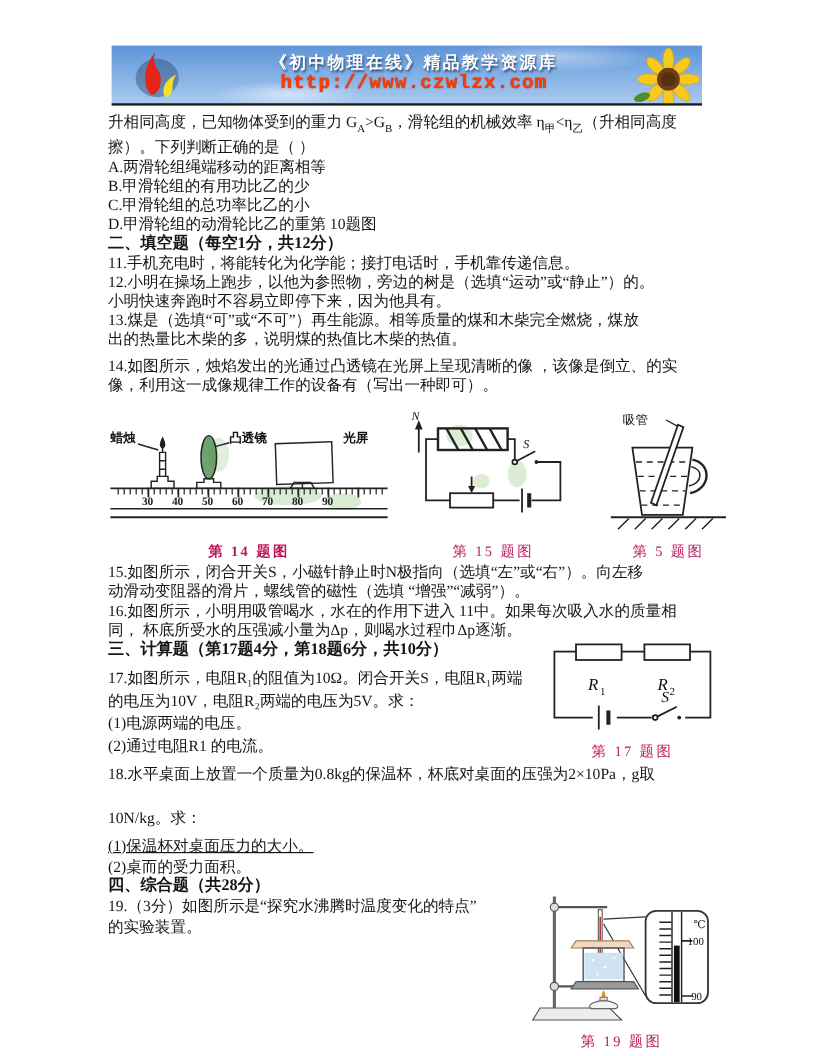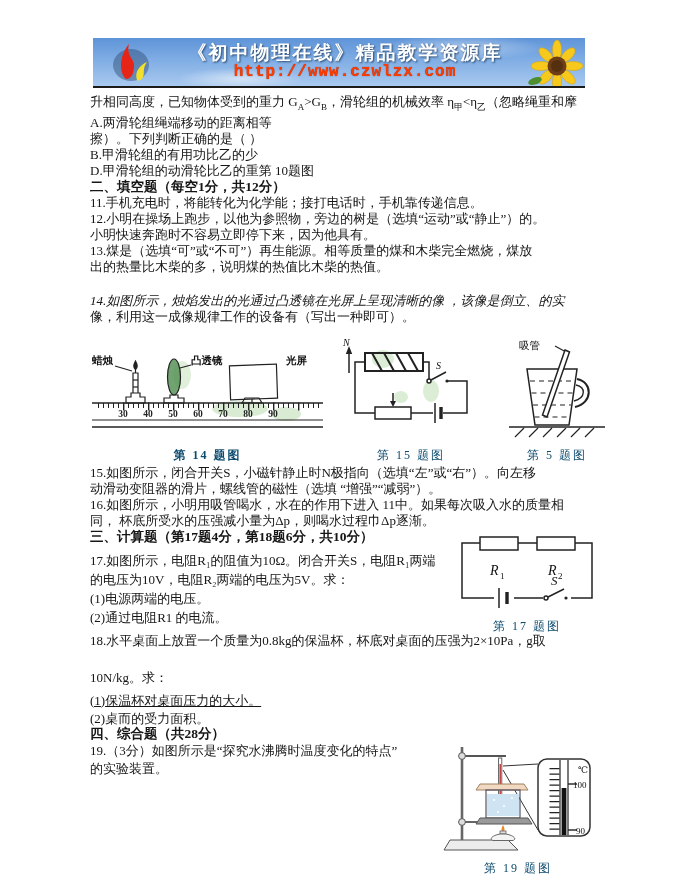--- a/index.html
+++ b/index.html
@@ -7,33 +7,33 @@
         font-family:"Liberation Serif","DejaVu Serif",serif;color:#151515;}
   
   .banner{position:absolute;left:93px;top:38px;width:492px;height:48px;
     display:flex;align-items:center;border-bottom:2px solid #1b1b1b;
     background:
       radial-gradient(90px 16px at 30% 85%, rgba(255,255,255,.55), rgba(255,255,255,0) 70%),
       radial-gradient(120px 18px at 75% 20%, rgba(255,255,255,.45), rgba(255,255,255,0) 70%),
       linear-gradient(180deg,#5e94d8 0%,#7fade4 45%,#a9c9ef 100%);
     overflow:hidden;}
   .banner-center{flex:1;text-align:center;line-height:1.1;}
-  .banner-title{color:#ffffff;font-weight:bold;font-size:19px;letter-spacing:2px;
+  .banner-title{color:#ffffff;font-weight:bold;font-size:14px;letter-spacing:2px;
     text-shadow:1px 1px 2px #27476e;}
   .banner-url{color:#ff3b00;font-weight:bold;font-size:16px;letter-spacing:1px;
     font-family:"Liberation Mono","DejaVu Sans Mono",monospace;text-shadow:0 0 1px #7c1c00;}
   
   .content{position:absolute;left:90px;top:94px;width:505px;font-size:13px;line-height:16px;}
   .ln{white-space:nowrap;}
   .hdr{font-weight:bold;font-size:13.5px;}
   sub{font-size:9px;}
-  .mt10{margin-top:18px;font-style:italic;}
+  .mt10{margin-top:6px;}
   .figrow{display:flex;align-items:flex-end;margin-top:12px;margin-bottom:2px;}
   .figblock{text-align:center;}
-  .figcap{font-size:12px;color:#0c4a6e;letter-spacing:2px;margin-top:2px;}
+  .figcap{font-size:12px;color:#be185d;letter-spacing:2px;margin-top:2px;}
   .f14{width:235px;font-weight:bold;}
   .f15{width:140px;margin-left:16px;}
   .f16{width:104px;margin-left:24px;}
   .q17line{line-height:19px;max-width:365px;}
   .q18a{line-height:27px;}
   .q18{line-height:27px;margin-top:10px;}
   .q18c{line-height:20px;text-decoration:underline;}
   .q18d{line-height:15px;}
   .hdr4{line-height:16px;}
   .q19{line-height:18px;max-width:350px;white-space:normal;}
@@ -69,24 +69,25 @@
         <ellipse cx="41" cy="39" rx="4.5" ry="9" transform="rotate(-45 41 39)"></ellipse>
       </g>
       <circle cx="30" cy="28" r="9.5" fill="#6e3f16"></circle>
       <circle cx="30" cy="28" r="6" fill="#55300f"></circle>
       <ellipse cx="8" cy="43" rx="7" ry="3.5" fill="#4d8f2f" transform="rotate(-20 8 43)"></ellipse>
     </svg>
   </div>
 
   <div class="content">
 
-    <div class="ln"><span>升相同高度，已知物体受到的重力 G</span><sub>A</sub><span>&gt;G</span><sub>B</sub><span>，滑轮组的机械效率 η</span><sub>甲</sub><span>&lt;η</span><sub>乙</sub><span>（忽略绳重和摩</span></div>
+    <div class="ln"><span>升相同高度，已知物体受到的重力 G</span><sub>A</sub><span>&gt;G</span><sub>B</sub><span>，滑轮组的机械效率 η</span><sub>甲</sub><span>&lt;η</span><sub>乙</sub><span>（升相同高度</span></div>
+    <div class="ln">擦）。下列判断正确的是（ ）</div>
     <div class="ln">A.两滑轮组绳端移动的距离相等</div>
-    <div class="ln">擦）。下列判断正确的是（ ）</div>
     <div class="ln">B.甲滑轮组的有用功比乙的少</div>
+    <div class="ln">C.甲滑轮组的总功率比乙的小</div>
     <div class="ln">D.甲滑轮组的动滑轮比乙的重第 10题图</div>
 
     <div class="ln hdr">二、填空题（每空1分，共12分）</div>
     <div class="ln">11.手机充电时，将能转化为化学能；接打电话时，手机靠传递信息。</div>
     <div class="ln">12.小明在操场上跑步，以他为参照物，旁边的树是（选填“运动”或“静止”）的。</div>
     <div class="ln">小明快速奔跑时不容易立即停下来，因为他具有。</div>
     <div class="ln">13.煤是（选填“可”或“不可”）再生能源。相等质量的煤和木柴完全燃烧，煤放</div>
     <div class="ln">出的热量比木柴的多，说明煤的热值比木柴的热值。</div>
     <div class="ln mt10">14.如图所示，烛焰发出的光通过凸透镜在光屏上呈现清晰的像 ，该像是倒立、的实</div>
     <div class="ln">像，利用这一成像规律工作的设备有（写出一种即可）。</div>

